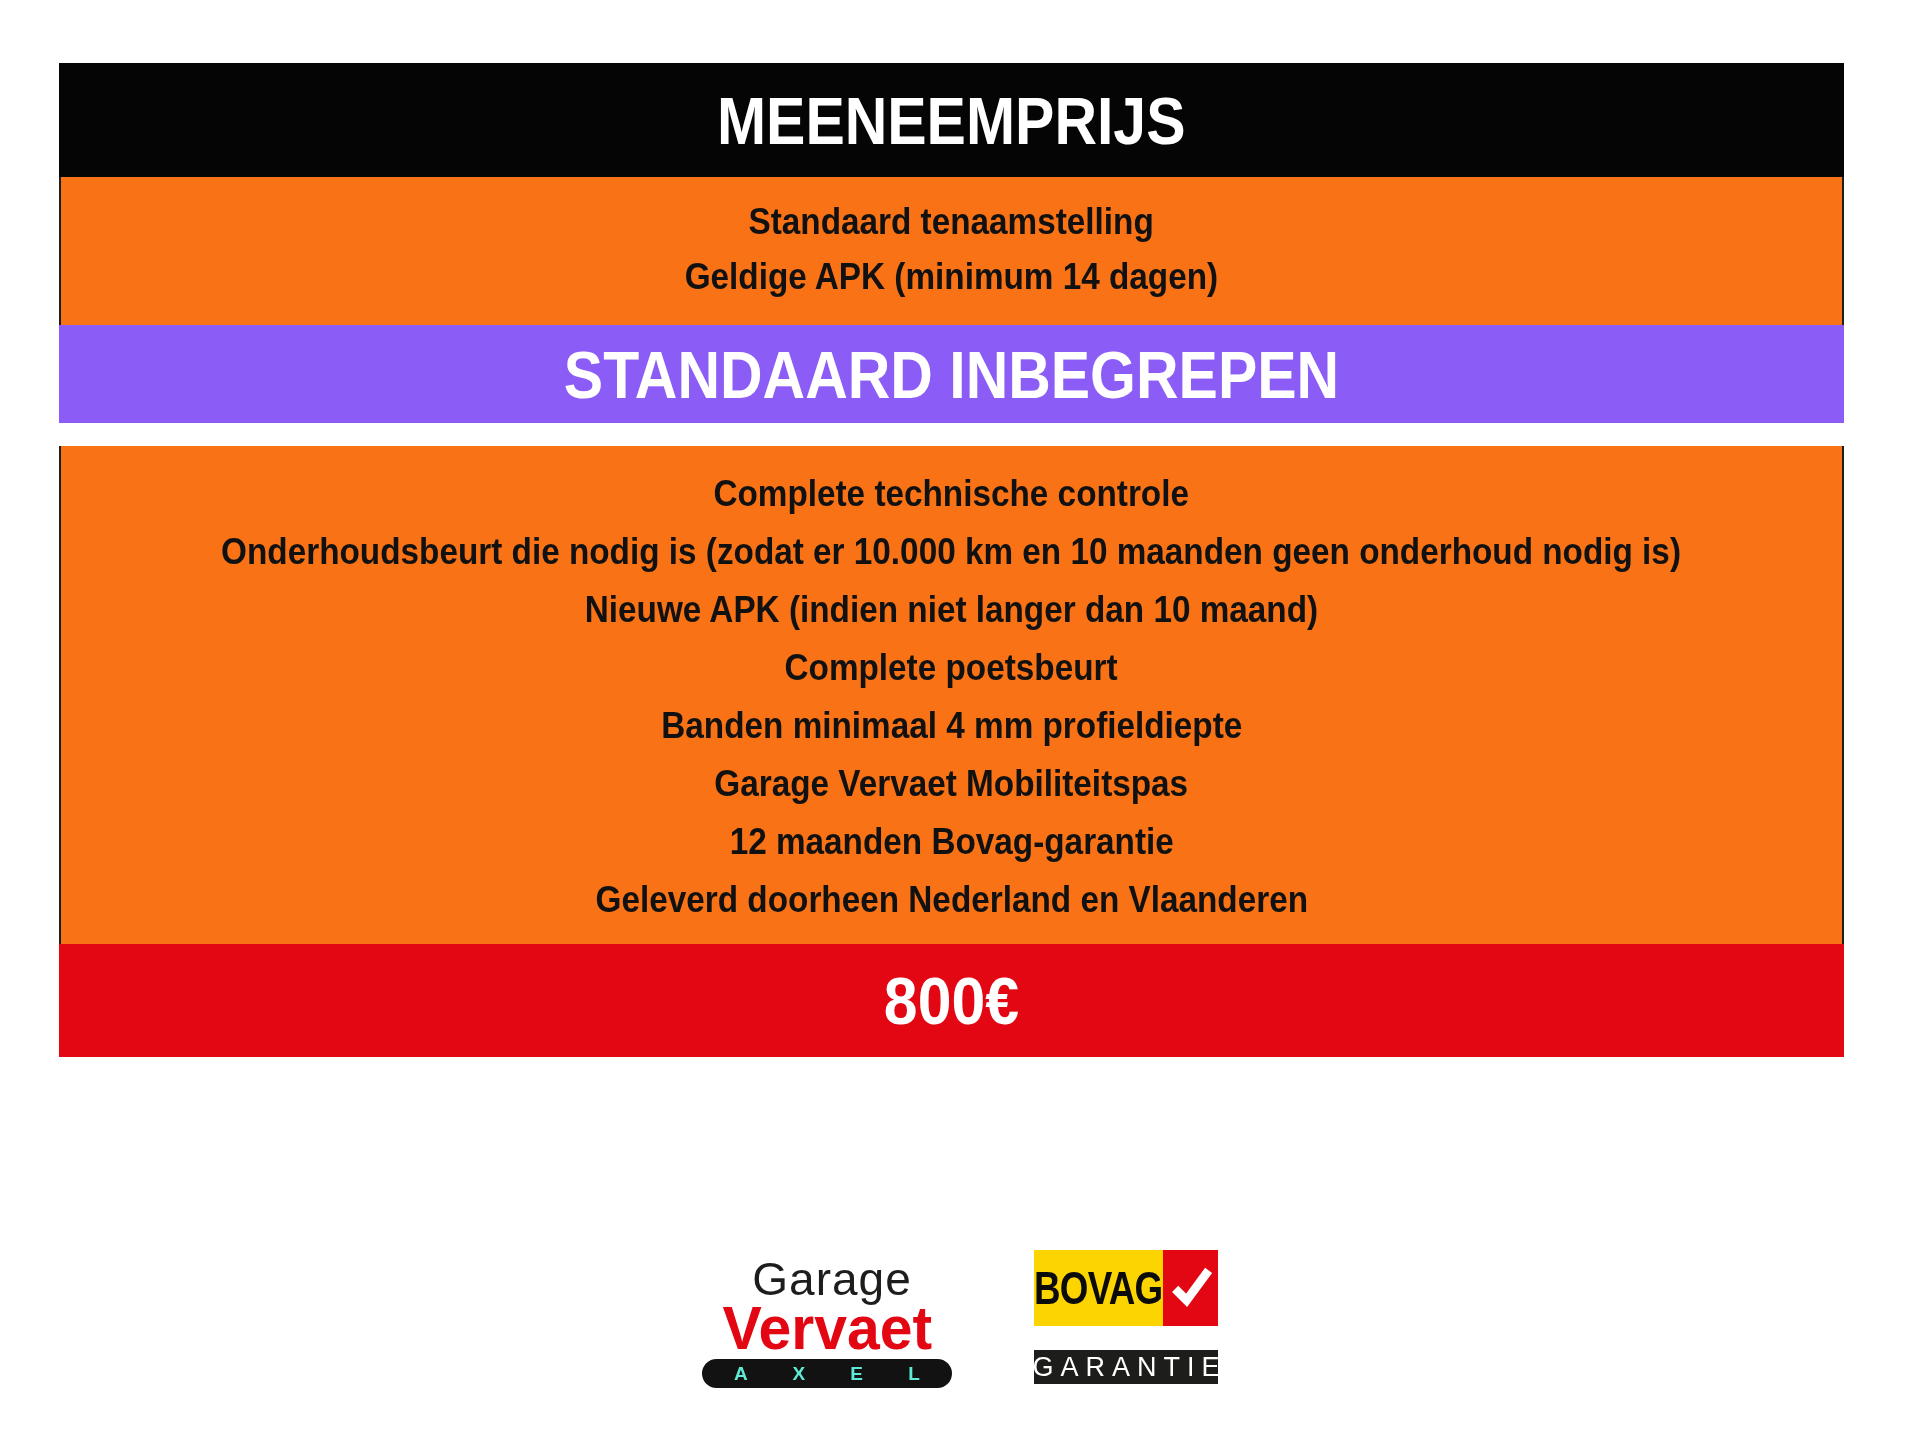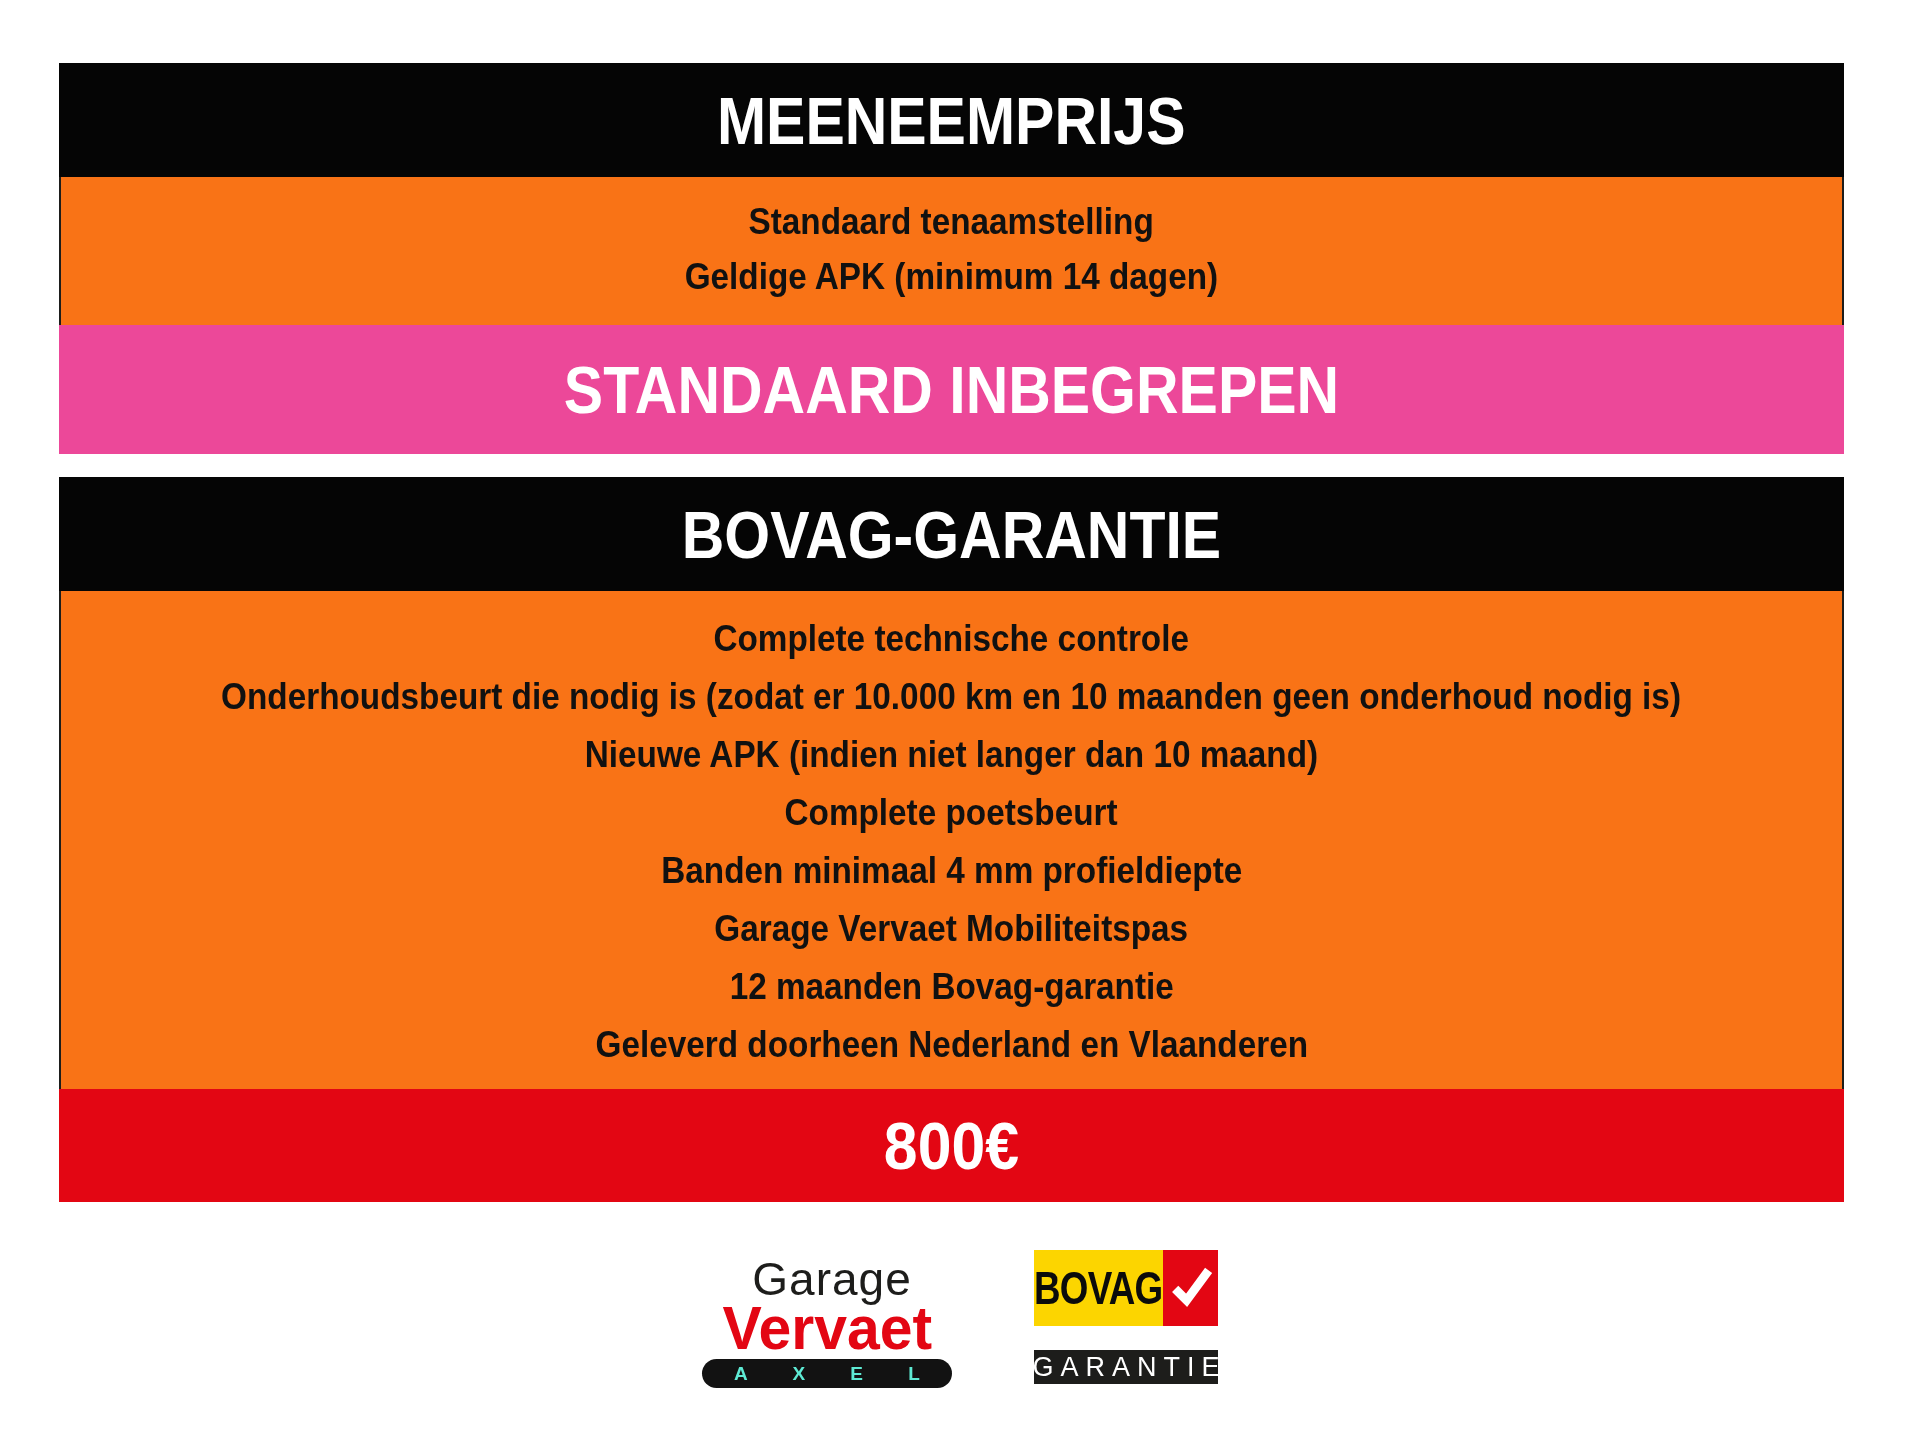--- a/index.html
+++ b/index.html
@@ -14,21 +14,21 @@
     position:absolute;
     left:59px;top:0;
     width:1785px;
   }
   .spacer-top{height:63px;}
   .bar{
     display:flex;align-items:center;justify-content:center;
     width:100%;
   }
   .bar-black{background:#050505;height:114px;}
-  .bar-red{background:#ec4899;height:129px;}
+  .bar-red{background:#8b5cf6;height:98px;}
   .bar-red2{background:#e30613;height:113px;}
   .gap{height:23px;background:#ffffff;}
   .bar-title{
     color:#ffffff;
     font-size:67px;font-weight:bold;
     white-space:nowrap;
     display:inline-block;
     transform:scaleX(0.88);
     transform-origin:center;
     letter-spacing:0px;
@@ -133,23 +133,20 @@
         <span>Geldige APK (minimum 14 dagen)</span>
       </div>
     </div>
 
     <div class="bar bar-red">
       <span class="bar-title">STANDAARD INBEGREPEN</span>
     </div>
 
     <div class="gap"></div>
 
-    <div class="bar bar-black">
-      <span class="bar-title">BOVAG-GARANTIE</span>
-    </div>
 
     <div class="white-box box2">
       <div class="text-line">
         <span>Complete technische controle</span>
       </div>
       <div class="text-line">
         <span>Onderhoudsbeurt die nodig is (zodat er 10.000 km en 10 maanden geen onderhoud nodig is)</span>
       </div>
       <div class="text-line">
         <span>Nieuwe APK (indien niet langer dan 10 maand)</span>

